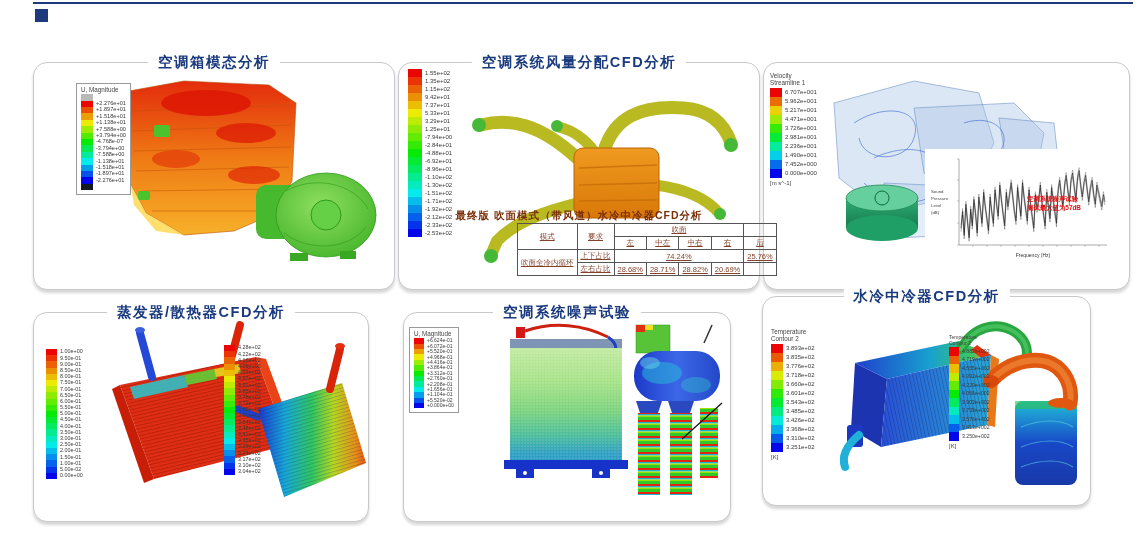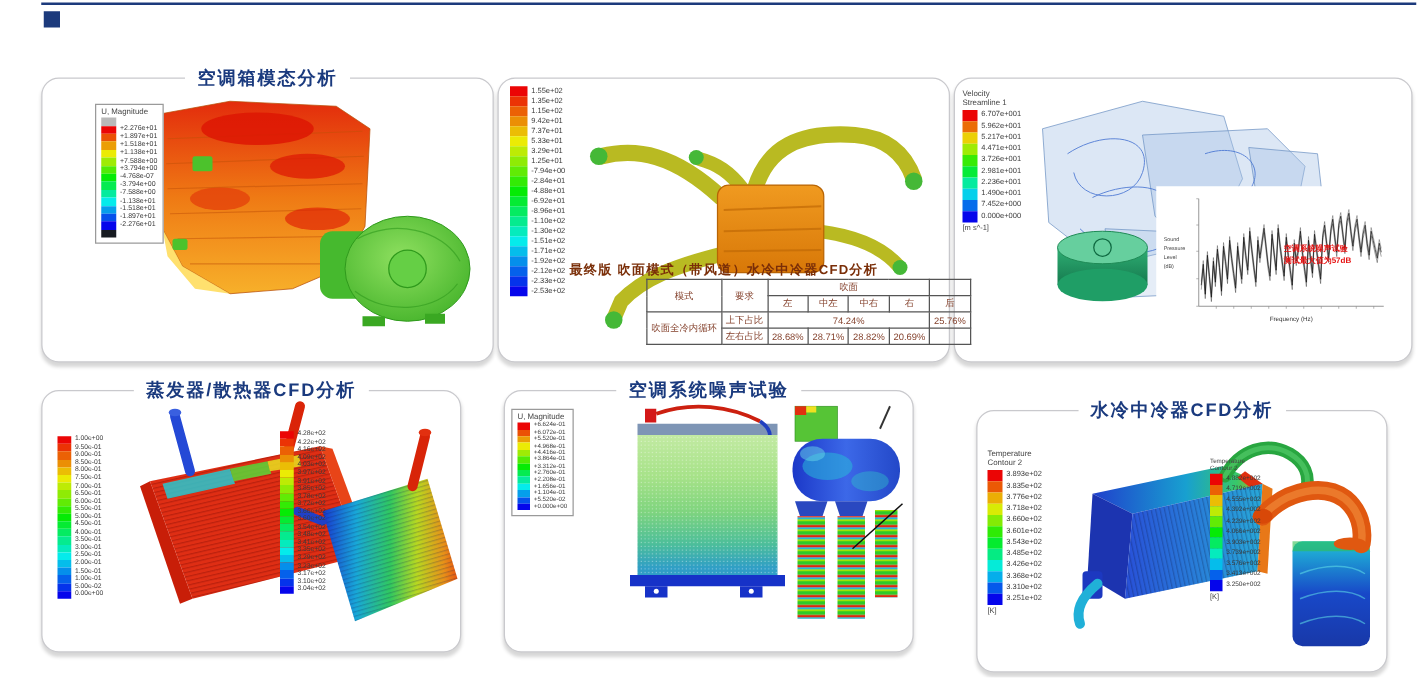--- a/index.html
+++ b/index.html
@@ -36,21 +36,21 @@
   .leg.bar.dense .val{font-size:5.4px;}
   .leg.bar.m9 .row{height:9px;}
   .leg.bar.m9 .sw{width:12px;height:9px;}
   .leg.bar.m85 .row{height:8.5px;}
   .leg.bar.m85 .sw{width:10px;height:8.5px;}
   .leg.bar.m85 .val{font-size:5.2px;}
   
   .p2-caption{position:absolute;left:0;right:0;top:146px;text-align:center;
        font-size:10.5px;font-weight:bold;color:#7a2e08;letter-spacing:1px;z-index:3;}
   .p2-table{position:absolute;left:118px;top:160px;z-index:3;}
-  .p2-table table{border-collapse:collapse;font-size:7.5px;color:#84412c;}
+  .p2-table table{border-collapse:collapse;font-size:7.5px;color:#84412c;text-decoration:underline;}
   .p2-table td,.p2-table th{border:1px solid #555;padding:1px 3px;text-align:center;
        font-weight:normal;white-space:nowrap;height:9px;}
   
   text{font-family:"Liberation Sans",sans-serif;}
 </style>
 </head>
 <body>
 
 <div class="top-rule"></div>
 <div class="page-title-wrap">
@@ -160,20 +160,21 @@
       <circle cx="292" cy="152" r="15" fill="#65cf45" stroke="#2f9a1c"></circle>
       <path d="M252,128 C280,112 320,120 334,146" fill="none" stroke="#2f9a1c" stroke-width="1" opacity=".6"></path>
       <path d="M250,170 C276,190 316,186 332,164" fill="none" stroke="#2f9a1c" stroke-width="1" opacity=".6"></path>
       <rect x="256" y="190" width="18" height="8" fill="#3aa822"></rect>
       <rect x="306" y="188" width="16" height="8" fill="#3aa822"></rect>
     </g>
   </svg>
 </div>
 
 <div class="panel" style="left:398px;top:62px;width:360px;height:226px;">
+  <div class="panel-title">空调系统风量分配CFD分析</div>
   <div class="leg bar" style="left:9px;top:6px;">
     <div>
         <div class="row">
           <span class="sw" style="background: rgb(235, 5, 5);"></span>
           <span class="val">1.55e+02</span>
         </div>
         <div class="row">
           <span class="sw" style="background: rgb(235, 51, 5);"></span>
           <span class="val">1.35e+02</span>
         </div>
@@ -738,21 +739,21 @@
         <rect x="234" y="100" width="22" height="82" fill="url(#p5f)"></rect>
         <polygon points="264,88 290,88 286,100 268,100" fill="#2a48c0"></polygon>
         <rect x="266" y="100" width="22" height="82" fill="url(#p5f)"></rect>
         <rect x="296" y="95" width="18" height="70" fill="url(#p5f)"></rect>
       </g>
       <line x1="318" y1="90" x2="278" y2="126" stroke="#101010" stroke-width="1.2"></line>
     </g>
   </svg>
 </div>
 
-<div class="panel" style="left:762px;top:328px;width:327px;height:208px;margin-left:19px;">
+<div class="panel" style="left:762px;top:296px;width:327px;height:208px;">
   <div class="panel-title">水冷中冷器CFD分析</div>
   <div class="leg bar m9" style="left:8px;top:32px;">
     <div class="lg-label">Temperature</div>
     <div class="lg-label">Contour 2</div>
     <div>
         <div class="row">
           <span class="sw" style="background: rgb(235, 5, 5);"></span>
           <span class="val">3.893e+02</span>
         </div>
         <div class="row">

